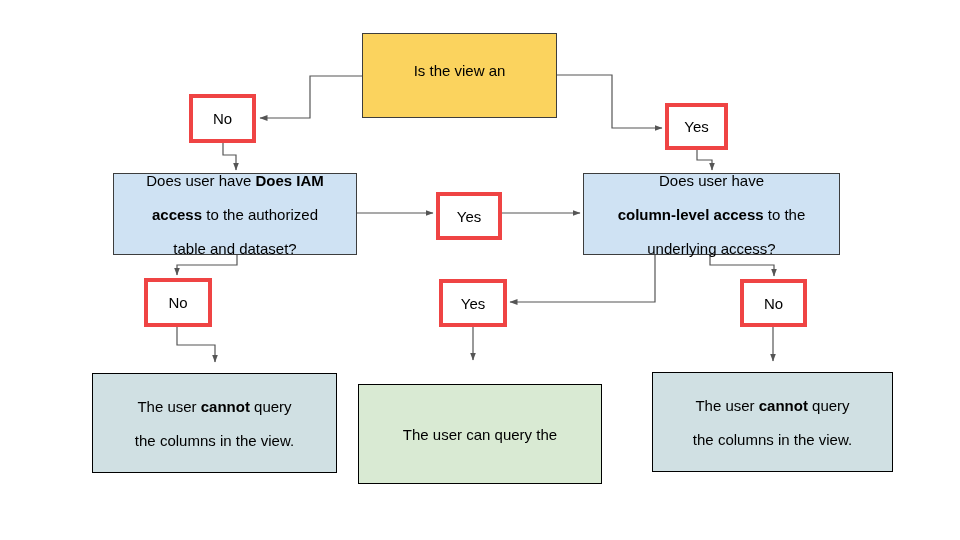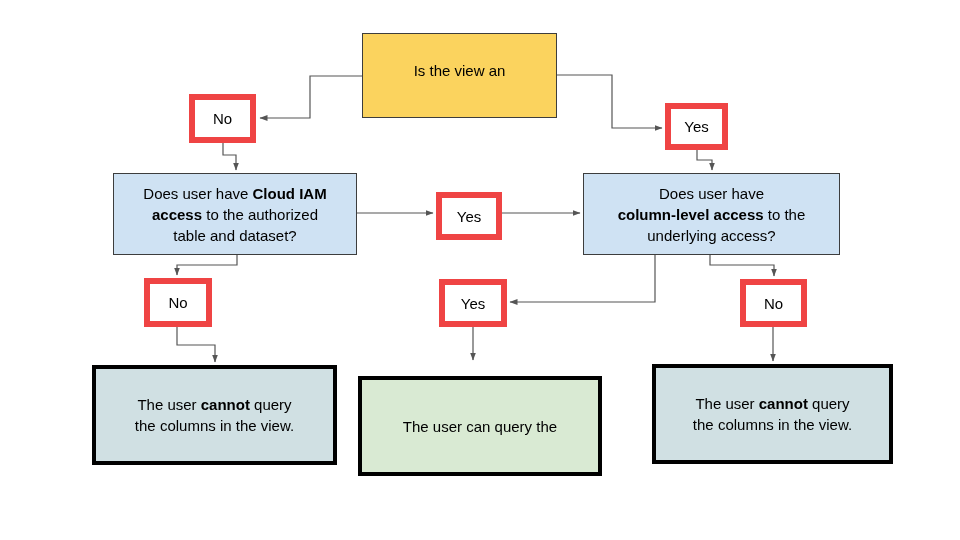--- a/index.html
+++ b/index.html
@@ -16,24 +16,25 @@
   .node {
     position: absolute;
     box-sizing: border-box;
     display: flex;
     flex-direction: column;
     align-items: center;
     justify-content: center;
     text-align: center;
     font-size: 15px;
     line-height: 21px;
+    gap: 13px;
   }
   .q  { border: 1px solid #3d3d3d; }
-  .sm { border: 6px solid #ef4444; background: #ffffff; font-size: 15px; }
-  .res{ border: 4px solid #000000; }
+  .sm { border: 4px solid #ef4444; background: #ffffff; font-size: 15px; }
+  .res{ border: 1px solid #000000; margin-top: 8px; }
   .bold { font-weight: bold; }
 
   
   #n-authorized { left: 362px; top: 33px;  width: 195px; height: 85px; background: #FBD35E; padding-bottom: 10px; }
   #n-no-top     { left: 189px; top: 94px;  width: 67px;  height: 49px; }
   #n-yes-top    { left: 665px; top: 103px; width: 63px;  height: 47px; }
   #n-iam        { left: 113px; top: 173px; width: 244px; height: 82px; background: #CFE2F3; }
   #n-yes-mid    { left: 436px; top: 192px; width: 66px;  height: 48px; }
   #n-col        { left: 583px; top: 173px; width: 257px; height: 82px; background: #CFE2F3; }
   #n-no-left    { left: 144px; top: 278px; width: 68px;  height: 49px; }
@@ -75,21 +76,21 @@
   </div>
 
   <div id="n-no-top" class="node sm">
     <span>No</span>
   </div>
   <div id="n-yes-top" class="node sm">
     <span>Yes</span>
   </div>
 
   <div id="n-iam" class="node q">
-    <div><span>Does user have </span><span class="bold">Cloud IAM</span></div>
+    <div><span>Does user have </span><span class="bold">Does IAM</span></div>
     <div><span class="bold">access</span><span> to the authorized</span></div>
     <div><span>table and dataset?</span></div>
   </div>
 
   <div id="n-yes-mid" class="node sm">
     <span>Yes</span>
   </div>
 
   <div id="n-col" class="node q">
     <div><span>Does user have</span></div>

